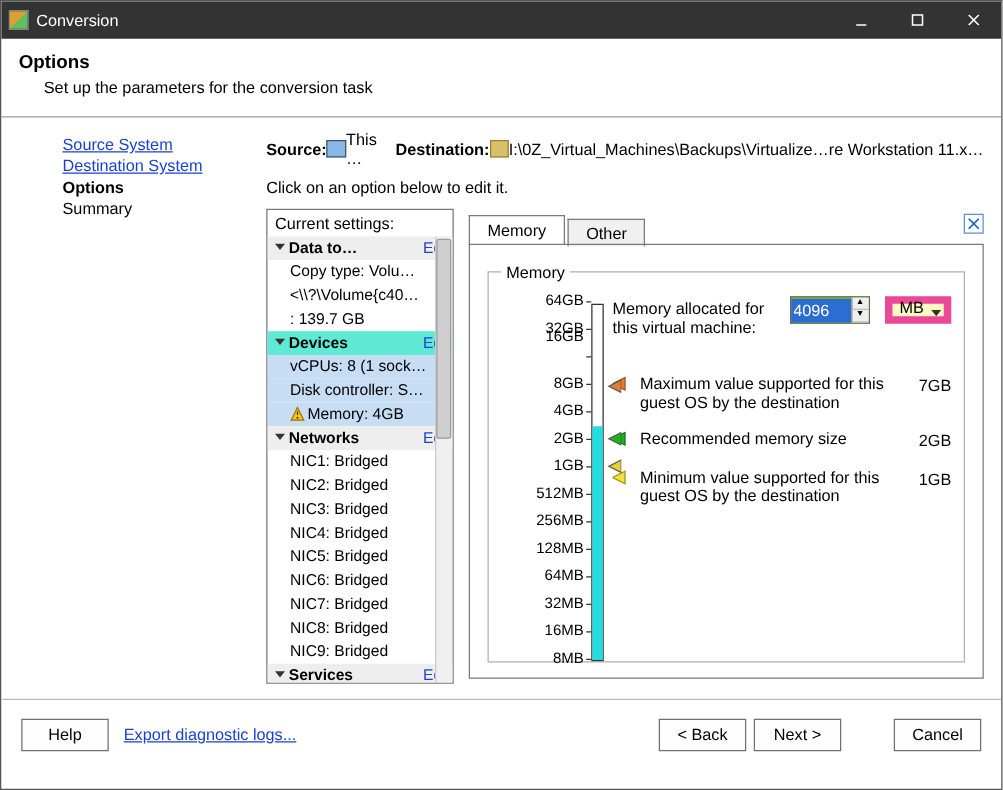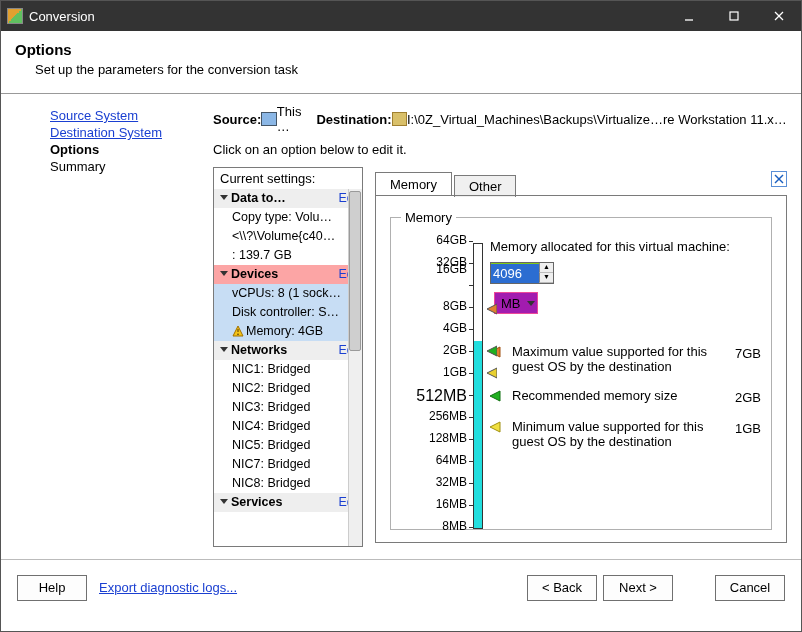--- a/index.html
+++ b/index.html
@@ -105,21 +105,21 @@
     overflow:hidden;
     text-overflow:ellipsis;
     position:relative;
     line-height:17px;
   }
   .tree li.section {
     font-weight:700;
     background:#eeeeee;
   }
   .tree li.section.sel {
-    background:#fca5a5;
+    background:#5eead4;
   }
   .tree li .edit {
     position:absolute; right:2px; top:1px;
     color:#1a3fd1;
     font-weight:400;
   }
   .tree li.child { padding-left:18px; }
   .tree li.selected { background:#c7ddf4; }
   .tree .twisty { display:inline-block; width:0;height:0;
      border-top:5px solid #333; border-left:4px solid transparent; border-right:4px solid transparent;
@@ -175,38 +175,38 @@
   }
   .bar-fill {
     position:absolute; left:0; bottom:0; width:100%;
     background:#22dede;
   }
   .tick { position:absolute; left:40px; width:4px; height:1px; background:#333; }
   .marker { position:absolute; left:56px; }
   .marker svg { display:block; }
 
   .rightcol { flex:1; }
-  .allocrow { display:flex; gap:8px; align-items:flex-start;flex-direction:column; }
+  .allocrow { display:flex; gap:8px; align-items:flex-start; }
   .allocrow .lbl { flex:1; padding-top:2px;}
   .spin {
     display:flex; align-items:center;
     border:1px solid #666;
     height:22px;
     background:#84cc16;
   }
   .spin input {
     width:48px; border:none; outline:none;
     font-family:inherit; font-size:13px;
     padding:2px 2px;
     background:#2b6dd1; color:#fff;
     text-align:left;
   }
   .spin .spbtns { display:flex; flex-direction:column; }
   .spin .spbtn { width:14px; height:10px; border-left:1px solid #888; font-size:7px; line-height:8px; text-align:center; background:#efefef; border-bottom:1px solid #bbb; }
-  .unitsel { display:flex; align-items:center; border:1px solid #ec4899; height:22px; padding:0 2px 0 6px; margin-left:4px; background:#a21caf;}
+  .unitsel { display:flex; align-items:flex-end; border:6px solid #ec4899; height:22px; padding:0 2px 0 6px; margin-left:4px; background:#fef9c3;}
   .unitsel .dd { width:0;height:0;border-top:5px solid #333;border-left:4px solid transparent;border-right:4px solid transparent; margin-left:6px; vertical-align:middle;}
 
   .legendrows { margin-top:30px; }
   .legendrow { display:flex; align-items:flex-start; gap:8px; margin-bottom:14px; }
   .legendrow .ico { width:14px; flex-shrink:0; padding-top:2px;}
   .legendrow .txt { flex:1; }
   .legendrow .val { font-size:13px; padding-top:2px; }
 
   
   .footer {
@@ -298,22 +298,24 @@
                     <polygon points="6,1 11,11 1,11" fill="#f5c518" stroke="#a07000"></polygon>
                     <line x1="6" y1="4" x2="6" y2="7" stroke="#503000"></line>
                     <circle cx="6" cy="9.2" r="0.8" fill="#503000"></circle>
                   </svg></span><span>Memory: 4GB</span></li>
               <li class="section"><span class="twisty"></span><span>Networks</span><span class="edit">Edit</span></li>
               <li class="child"><span>NIC1: Bridged</span></li>
               <li class="child"><span>NIC2: Bridged</span></li>
               <li class="child"><span>NIC3: Bridged</span></li>
               <li class="child"><span>NIC4: Bridged</span></li>
               <li class="child"><span>NIC5: Bridged</span></li>
+              <li class="child"><span>NIC6: Bridged</span></li>
               <li class="child"><span>NIC7: Bridged</span></li>
               <li class="child"><span>NIC8: Bridged</span></li>
+              <li class="child"><span>NIC9: Bridged</span></li>
               <li class="section"><span class="twisty"></span><span>Services</span><span class="edit">Edit</span></li>
             </ul>
           <div class="tree-scroll">
             <div class="tree-thumb"></div>
           </div>
         </div>
       </div>
 
       <div class="panel">
         <div class="tabs">
@@ -341,21 +343,21 @@
                   <div style="position: absolute; right: 22px; top: 25px; font-size: 12px; text-align: center;">16GB</div>
                   <div class="tick" style="top: 48px;"></div>
                   <div style="position: absolute; right: 22px; top: 62px; font-size: 12px; text-align: right;">8GB</div>
                   <div class="tick" style="top: 70px;"></div>
                   <div style="position: absolute; right: 22px; top: 84px; font-size: 12px; text-align: right;">4GB</div>
                   <div class="tick" style="top: 92px;"></div>
                   <div style="position: absolute; right: 22px; top: 106px; font-size: 12px; text-align: right;">2GB</div>
                   <div class="tick" style="top: 114px;"></div>
                   <div style="position: absolute; right: 22px; top: 128px; font-size: 12px; text-align: right;">1GB</div>
                   <div class="tick" style="top: 136px;"></div>
-                  <div style="position: absolute; right: 22px; top: 150px; font-size: 16px; text-align: right;">512MB</div>
+                  <div style="position: absolute; right: 22px; top: 150px; font-size: 12px; text-align: right;">512MB</div>
                   <div class="tick" style="top: 158px;"></div>
                   <div style="position: absolute; right: 22px; top: 172px; font-size: 12px; text-align: right;">256MB</div>
                   <div class="tick" style="top: 180px;"></div>
                   <div style="position: absolute; right: 22px; top: 194px; font-size: 12px; text-align: center;">128MB</div>
                   <div class="tick" style="top: 202px;"></div>
                   <div style="position: absolute; right: 22px; top: 216px; font-size: 12px; text-align: right;">64MB</div>
                   <div class="tick" style="top: 224px;"></div>
                   <div style="position: absolute; right: 22px; top: 238px; font-size: 12px; text-align: right;">32MB</div>
                   <div class="tick" style="top: 246px;"></div>
                   <div style="position: absolute; right: 22px; top: 260px; font-size: 12px; text-align: right;">16MB</div>

